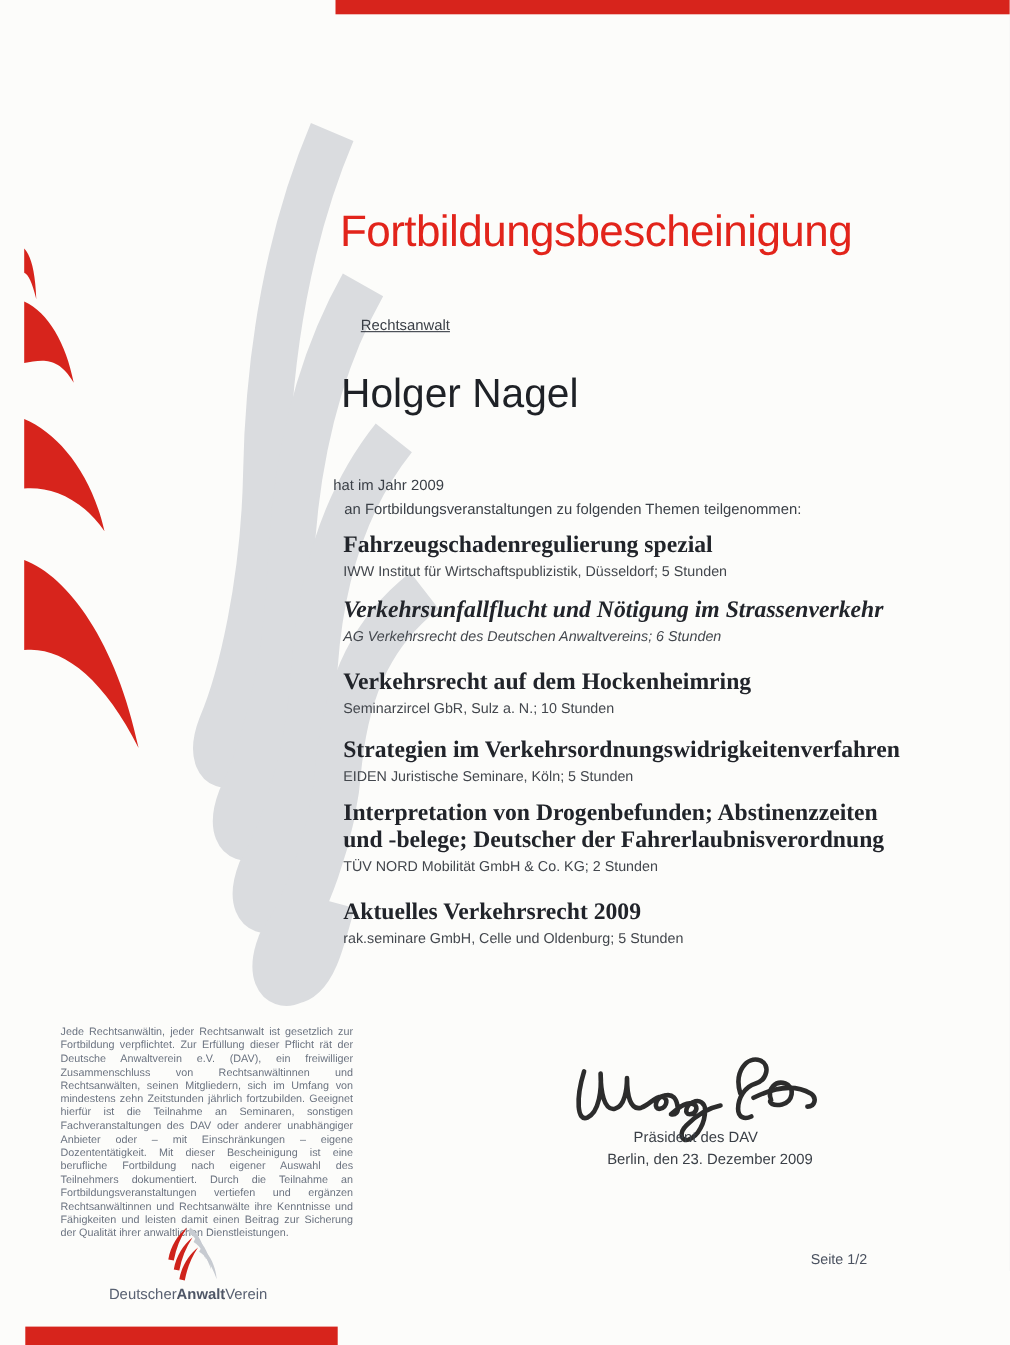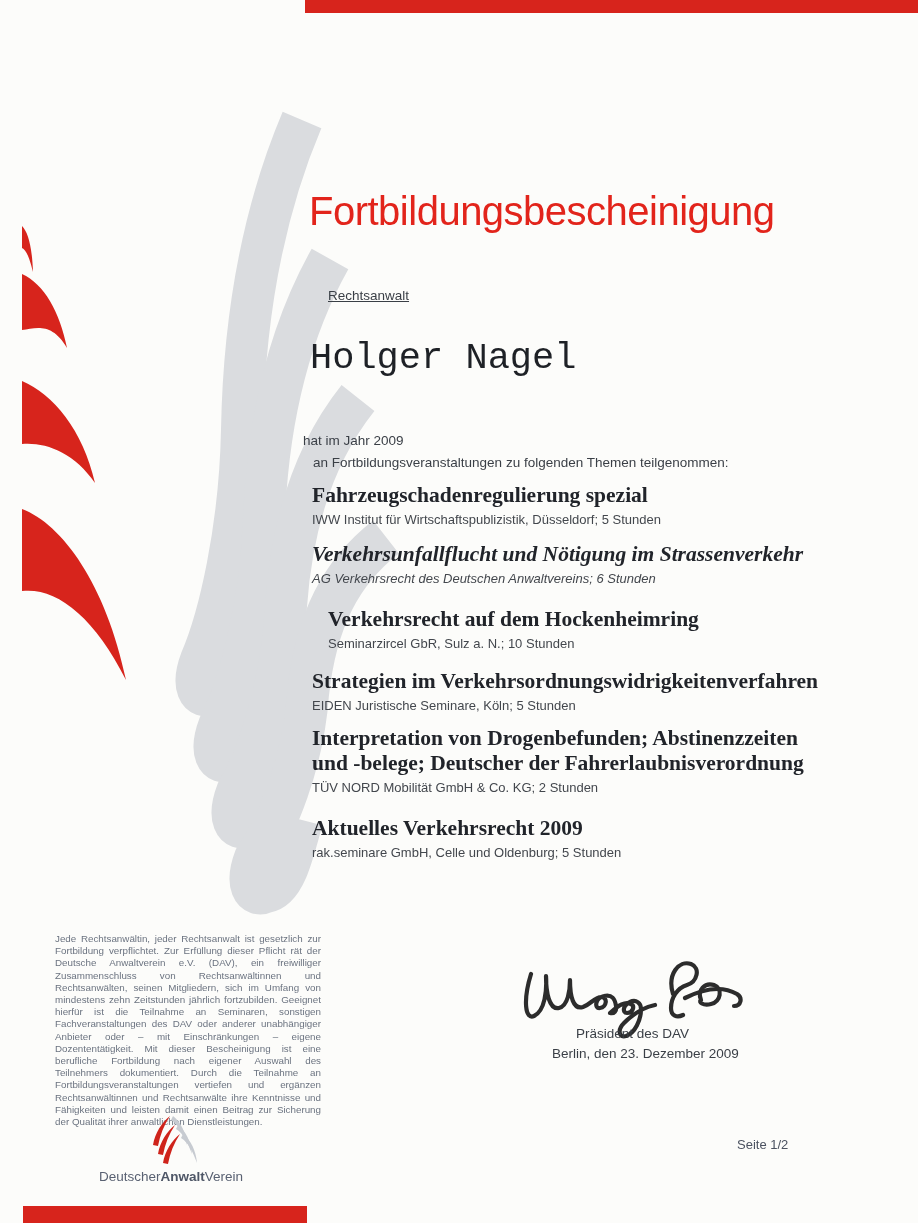--- a/index.html
+++ b/index.html
@@ -16,21 +16,21 @@
   .abs{position:absolute;}
   .bar{background:#d7241c;}
   .title{
     font-size:40px;
     letter-spacing:-0.5px;
     color:#e2241b;
     white-space:nowrap;
   }
   .small-sans{font-size:13.5px;color:#3a3f46;white-space:nowrap;}
   .name{
-    font-family:Liberation Mono, monospace;
+    font-family:Liberation Sans, sans-serif;
     font-size:37px;
     color:#1e2126;
     white-space:nowrap;
   }
   .course-title{
     font-family:"Liberation Serif", serif;
     font-size:21.5px;
     font-weight:600;
     line-height:25px;
     color:#21242a;
@@ -86,21 +86,21 @@
   <div class="abs" style="left:312px;top:483px;width:560px;">
     <div class="course-title">Fahrzeugschadenregulierung spezial</div>
     <div class="course-provider">IWW Institut für Wirtschaftspublizistik, Düsseldorf; 5 Stunden</div>
   </div>
 
   <div class="abs" style="left:312px;top:542px;width:560px;font-style:italic;">
     <div class="course-title">Verkehrsunfallflucht und Nötigung im Strassenverkehr</div>
     <div class="course-provider">AG Verkehrsrecht des Deutschen Anwaltvereins; 6 Stunden</div>
   </div>
 
-  <div class="abs" style="left:312px;top:607px;width:560px;margin-left:16px;">
+  <div class="abs" style="left:312px;top:607px;width:560px;">
     <div class="course-title">Verkehrsrecht auf dem Hockenheimring</div>
     <div class="course-provider">Seminarzircel GbR, Sulz a. N.; 10 Stunden</div>
   </div>
 
   <div class="abs" style="left:312px;top:669px;width:560px;">
     <div class="course-title">Strategien im Verkehrsordnungswidrigkeitenverfahren</div>
     <div class="course-provider">EIDEN Juristische Seminare, Köln; 5 Stunden</div>
   </div>
 
   <div class="abs" style="left:312px;top:726px;width:505px;">

